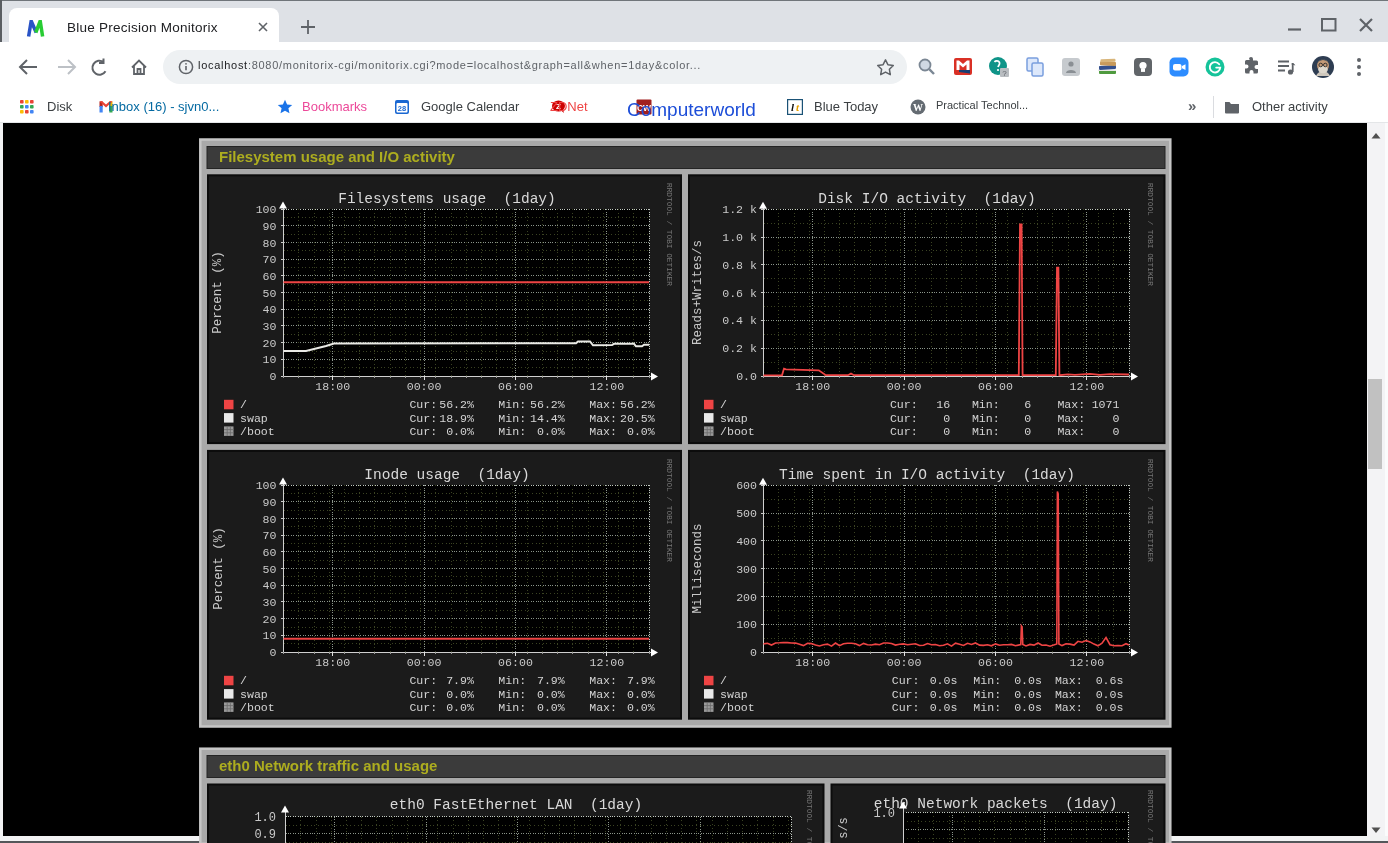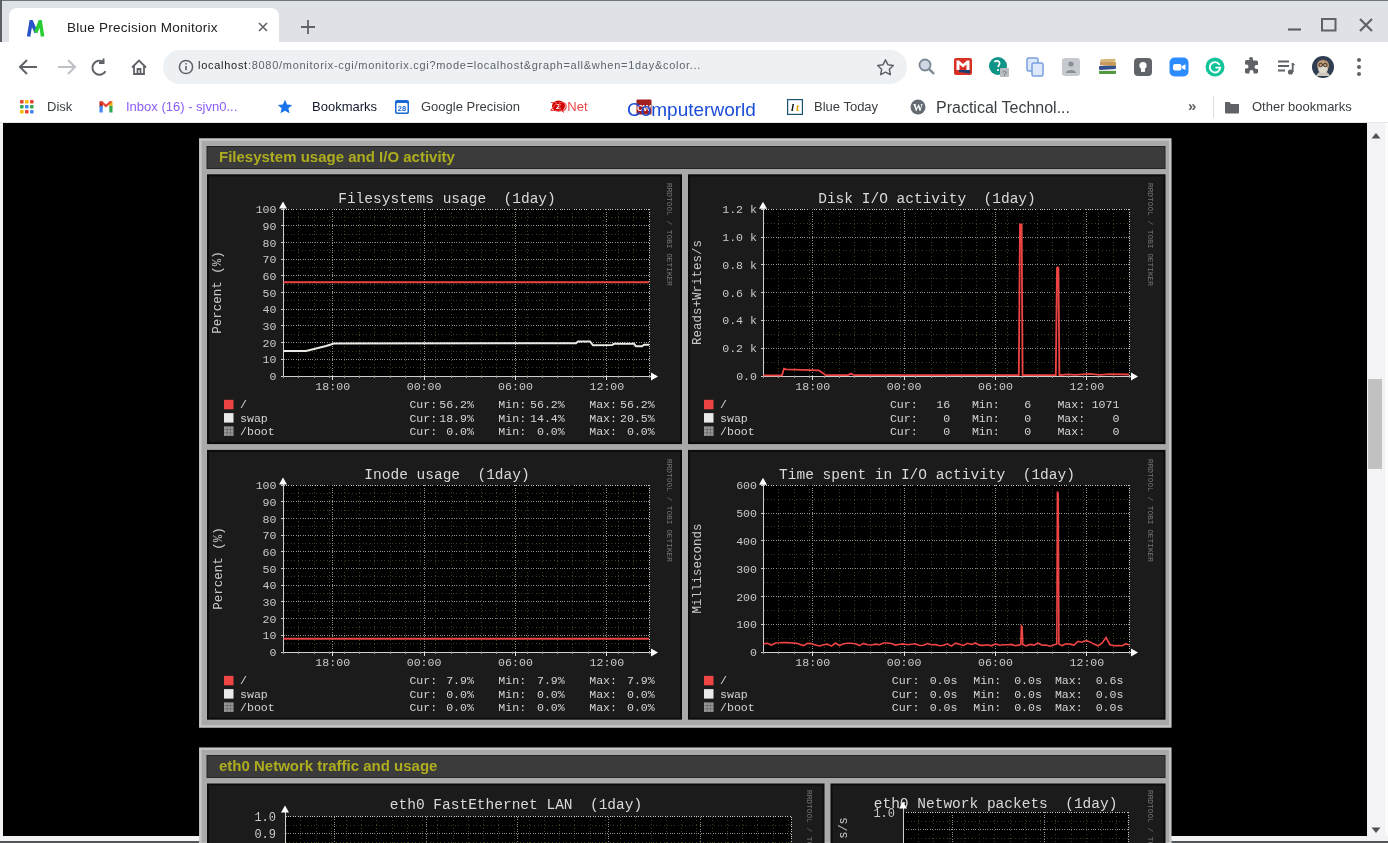--- a/index.html
+++ b/index.html
@@ -125,31 +125,31 @@
     <rect x="11" y="11" width="3.6" height="3.6" rx="0.8" fill="#4285f4"></rect>
   </svg>
 <div class="abs" style="left:47px;top:99px;font-size:13px;color:#3c4043">Disk</div>
 <svg class="abs" style="left:98px;top:99px" width="16" height="16" viewBox="0 0 16 16">
     <rect x="1.5" y="2.5" width="3.2" height="5.5" fill="#b3261e"></rect>
     <rect x="1.5" y="7" width="3.2" height="6.5" fill="#4285f4"></rect>
     <rect x="11.3" y="2.5" width="3.2" height="5.5" fill="#e8b306"></rect>
     <rect x="11.3" y="7" width="3.2" height="6.5" fill="#34a853"></rect>
     <path d="M1.5,2.5 L8,8.5 L14.5,2.5 L12,2 L8,5.5 L4,2 Z" fill="#ea4335"></path>
   </svg>
-<div class="abs" style="left:126px;top:99px;font-size:13px;color:#8b5cf6">Inbox (16) - sjvn0...</div>
+<div class="abs" style="left:108px;top:99px;font-size:13px;color:#0369a1">Inbox (16) - sjvn0...</div>
 <svg class="abs" style="left:277px;top:99px" width="16" height="16" viewBox="0 0 16 16">
     <path d="M8,0.8 L10.1,5.4 L15.2,5.9 L11.4,9.3 L12.5,14.3 L8,11.7 L3.5,14.3 L4.6,9.3 L0.8,5.9 L5.9,5.4 Z" fill="#1a73e8"></path>
   </svg>
-<div class="abs" style="left:312px;top:99px;font-size:13px;color:#0f172a">Bookmarks</div>
+<div class="abs" style="left:302px;top:99px;font-size:13px;color:#ec4899">Bookmarks</div>
 <svg class="abs" style="left:394px;top:99px" width="16" height="16" viewBox="0 0 16 16">
     <rect x="1" y="1" width="14" height="14" rx="2" fill="#1967d2"></rect>
     <rect x="2.5" y="4" width="11" height="9.5" rx="1" fill="#fff"></rect>
     <text x="8" y="11.5" font-size="7.5" font-weight="bold" fill="#1967d2" text-anchor="middle" font-family="Liberation Sans">28</text>
   </svg>
-<div class="abs" style="left:421px;top:99px;font-size:13px;color:#3c4043">Google Precision</div>
+<div class="abs" style="left:421px;top:99px;font-size:13px;color:#3c4043">Google Calendar</div>
 <svg class="abs" style="left:551px;top:99px" width="16" height="16" viewBox="0 0 16 16">
     <ellipse cx="7.5" cy="7" rx="6.5" ry="5.5" fill="#cc0000"></ellipse>
     <path d="M10,11.5 L13,14 L12,10.5 Z" fill="#cc0000"></path>
     <text x="7.5" y="9.8" font-size="8" font-weight="bold" fill="#fff" text-anchor="middle" font-family="Liberation Sans">Z</text>
   </svg>
 <div class="abs" style="left:550px;top:99px;font-size:13px;color:#ef4444">ZDNet</div>
 <svg class="abs" style="left:636px;top:99px" width="16" height="16" viewBox="0 0 16 16">
     <rect x="0.5" y="0.5" width="15" height="15" rx="1" fill="#a11f1f"></rect>
     <text x="8" y="11.5" font-size="8.5" font-weight="bold" fill="#fff" text-anchor="middle" font-family="Liberation Sans">CW</text>
   </svg>
@@ -157,27 +157,27 @@
 <svg class="abs" style="left:787px;top:99px" width="16" height="16" viewBox="0 0 16 16">
     <rect x="0.5" y="0.5" width="15" height="15" fill="#fff" stroke="#1a5276" stroke-width="1.4"></rect>
     <text x="5.5" y="12" font-size="11" font-weight="bold" fill="#111" text-anchor="middle" font-family="Liberation Serif,serif" font-style="italic">l</text>
     <text x="10.5" y="12" font-size="11" font-weight="bold" fill="#e8a000" text-anchor="middle" font-family="Liberation Serif,serif" font-style="italic">t</text>
   </svg>
 <div class="abs" style="left:814px;top:99px;font-size:13px;color:#3c4043">Blue Today</div>
 <svg class="abs" style="left:910px;top:99px" width="16" height="16" viewBox="0 0 16 16">
     <circle cx="8" cy="8" r="7.5" fill="#646b72"></circle>
     <text x="8" y="11.8" font-size="10" font-weight="bold" fill="#fff" text-anchor="middle" font-family="Liberation Serif,serif">W</text>
   </svg>
-<div class="abs" style="left:936px;top:99px;font-size:16px;color:#3c4043">Practical Technol...</div>
+<div class="abs" style="left:936px;top:99px;font-size:11px;color:#3c4043">Practical Technol...</div>
 <div class="abs" style="left:1188px;top:97px;font-size:15px;color:#5f6368;font-weight:bold">»</div>
 <div class="abs" style="left:1213px;top:96px;width:1px;height:22px;background:#dadce0"></div>
 <svg class="abs" style="left:1224px;top:99px" width="16" height="16" viewBox="0 0 16 16">
     <path d="M1,3 h4.5 l1.5,2 h8 v8.5 a1,1 0 0 1 -1,1 h-12 a1,1 0 0 1 -1,-1 Z" fill="#5f6368"></path>
   </svg>
-<div class="abs" style="left:1252px;top:99px;font-size:13px;color:#3c4043">Other bookmarks</div>
+<div class="abs" style="left:1252px;top:99px;font-size:13px;color:#3c4043">Other activity</div>
 <div class="abs" style="left:0;top:122px;width:1388px;height:1px;background:#e4e6e8"></div>
 <div class="abs" style="left:0;top:123px;width:1388px;height:713px;background:#000"></div>
 <div class="abs" style="left:0;top:123px;width:3px;height:720px;background:#f2f3f4"></div>
 <div class="abs" style="left:0;top:836px;width:1388px;height:7px;background:#f2f3f4;border-bottom:2px solid #54575a"></div>
 <div class="abs" style="left:1367px;top:123px;width:18px;height:713px;background:#f3f3f5"></div>
 <div class="abs" style="left:1385px;top:123px;width:3px;height:713px;background:#fbfbfc"></div>
 <svg class="abs" style="left:1369px;top:129px" width="14" height="14" viewBox="0 0 14 14">
     <path d="M7,4 L11.5,9.5 H2.5 Z" fill="#505050"></path>
   </svg>
 <svg class="abs" style="left:1369px;top:823px" width="14" height="14" viewBox="0 0 14 14">

